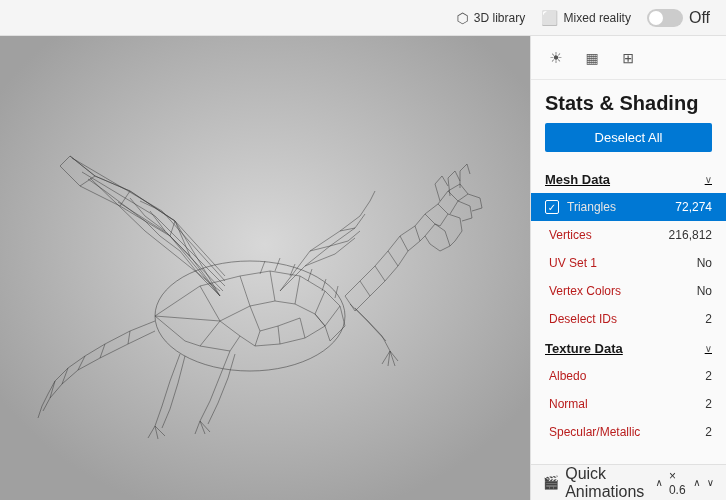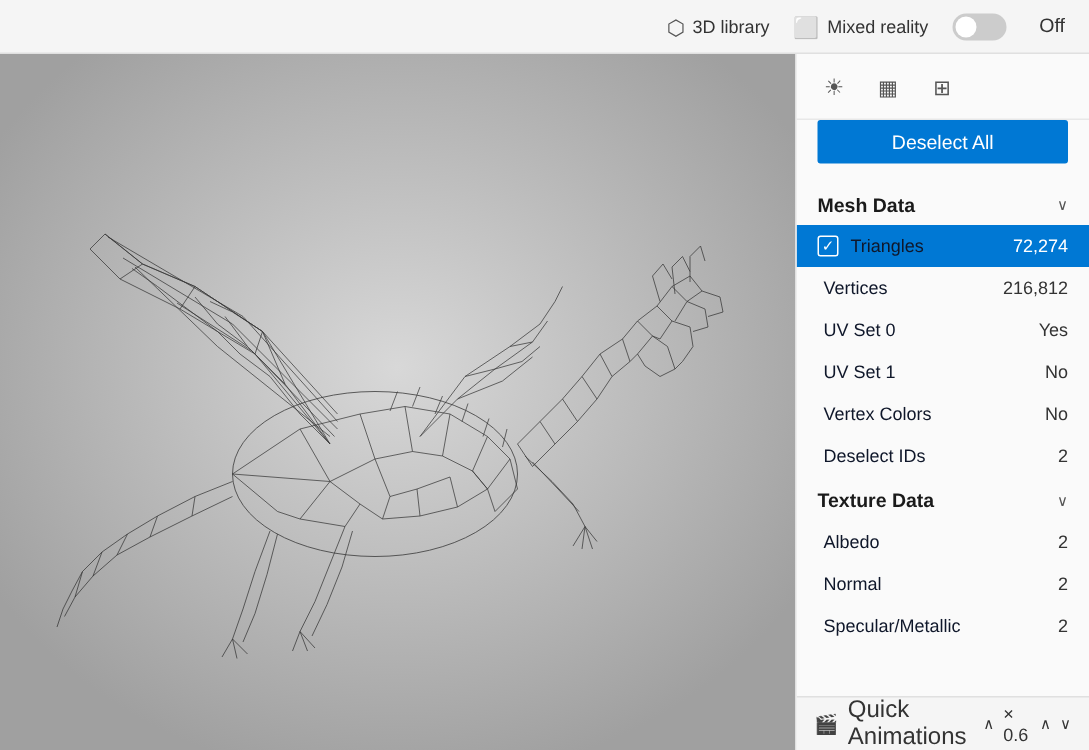--- a/index.html
+++ b/index.html
@@ -32,22 +32,22 @@
       color: #333;
       cursor: pointer;
     }
     .topbar-icon {
       font-size: 14px;
       color: #555;
     }
     .toggle-container {
       display: flex;
       align-items: flex-start;
-      gap: 22px;
-      font-size: 13px;
+      gap: 6px;
+      font-size: 16px;
       color: #333;
     }
     .toggle-switch {
       width: 36px;
       height: 18px;
       background: #ccc;
       border-radius: 9px;
       position: relative;
       cursor: pointer;
     }
@@ -139,20 +139,21 @@
       text-align: center;
     }
 
     
     .section-header {
       display: flex;
       align-items: center;
       justify-content: space-between;
       padding: 8px 14px 6px 14px;
       cursor: pointer;
+      text-decoration: underline;
     }
     .section-title {
       font-size: 13px;
       font-weight: 600;
       color: #1a1a1a;
     }
     .chevron {
       font-size: 10px;
       color: #555;
     }
@@ -166,21 +167,21 @@
       font-size: 12px;
       color: #333;
       min-height: 28px;
     }
     .data-row.highlighted {
       background: #0078d4;
       color: white;
       padding-left: 14px;
     }
     .data-row.highlighted .row-label {
-      color: #0f172a;
+      color: #e5e5e5;
     }
     .data-row.highlighted .row-value {
       color: white;
     }
 
     .row-left {
       display: flex;
       align-items: center;
       gap: 8px;
     }
@@ -190,21 +191,21 @@
       border: 1.5px solid white;
       border-radius: 2px;
       display: flex;
       align-items: center;
       justify-content: center;
       font-size: 10px;
       color: white;
     }
     .row-label {
       font-size: 12px;
-      color: #0f172a;
+      color: #b91c1c;
     }
     .row-value {
       font-size: 12px;
       color: #333;
     }
 
     
     .bottom-bar {
       height: 36px;
       background: #f5f5f5;
@@ -507,20 +508,21 @@
       <div class="toolbar-icon-btn">
         <span style="font-size:14px;">▦</span>
       </div>
       <div class="toolbar-icon-btn">
         <span style="font-size:14px;">⊞</span>
       </div>
     </div>
 
     <div class="panel-content">
       
+      <div class="panel-title">Stats &amp; Shading</div>
       
       <button class="deselect-btn">Deselect All</button>
 
       
       <div class="section-header">
         <span class="section-title">Mesh Data</span>
         <span class="chevron">∨</span>
       </div>
 
       
@@ -532,24 +534,20 @@
         <span class="row-value">72,274</span>
       </div>
 
       
       <div class="data-row">
         <span class="row-label">Vertices</span>
         <span class="row-value">216,812</span>
       </div>
 
       
-      <div class="data-row">
-        <span class="row-label">UV Set 0</span>
-        <span class="row-value">Yes</span>
-      </div>
 
       
       <div class="data-row">
         <span class="row-label">UV Set 1</span>
         <span class="row-value">No</span>
       </div>
 
       
       <div class="data-row">
         <span class="row-label">Vertex Colors</span>

